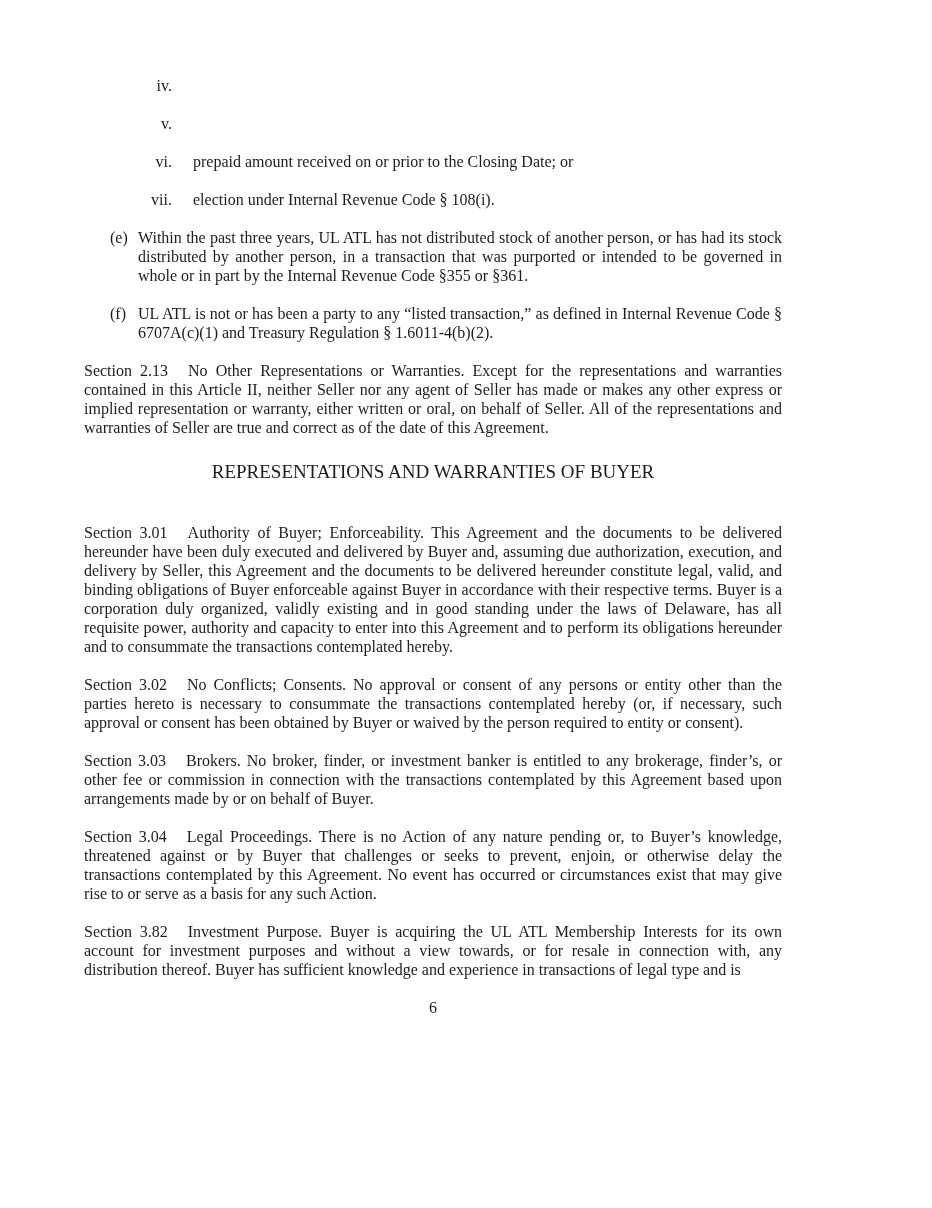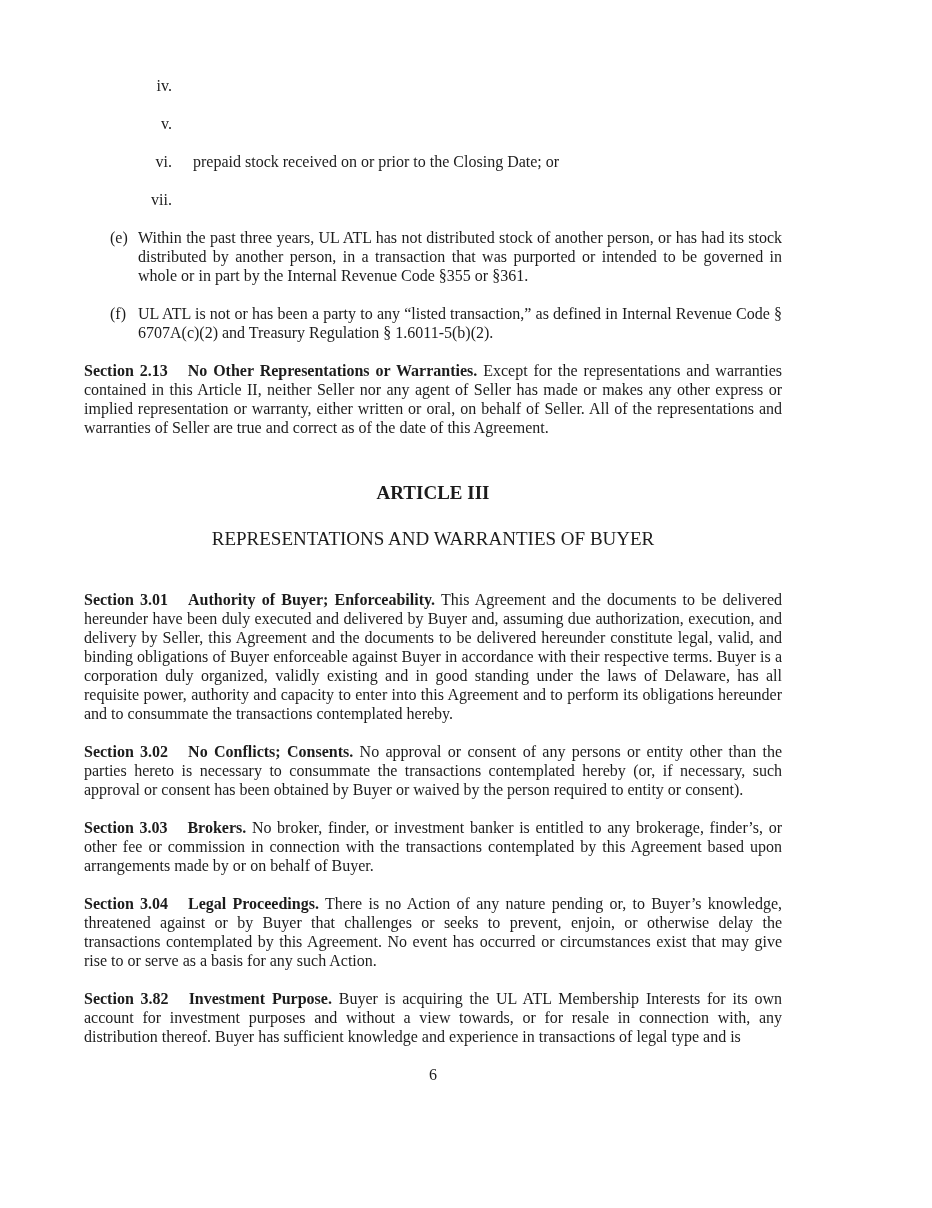--- a/index.html
+++ b/index.html
@@ -51,21 +51,21 @@
   .lettered-item .item-text {
     flex: 1 1 auto;
     padding-left: 6px;
     text-align: justify;
   }
   .section-para {
     margin: 0 0 19px 0;
     text-align: justify;
   }
   .section-para .bold {
-    font-weight: bold;
+    font-weight: normal;
   }
   .tab {
     display: inline-block;
     width: 20px;
   }
   .article-title {
     margin: 45px 0 0 0;
     font-size: 19px;
     line-height: 22px;
     font-weight: bold;
@@ -97,41 +97,41 @@
   <div class="content">
 
     <div class="roman-item">
       <span class="marker">iv.</span>
     </div>
     <div class="roman-item">
       <span class="marker">v.</span>
     </div>
     <div class="roman-item">
       <span class="marker">vi.</span>
-      <span class="item-text">prepaid stock received on or prior to the Closing Date; or</span>
+      <span class="item-text">prepaid amount received on or prior to the Closing Date; or</span>
     </div>
     <div class="roman-item">
       <span class="marker">vii.</span>
+      <span class="item-text">election under Internal Revenue Code § 108(i).</span>
     </div>
 
     <div class="lettered-item">
       <span class="marker">(e)</span>
       <span class="item-text">Within the past three years, UL ATL has not distributed stock of another person, or has had its stock distributed by another person, in a transaction that was purported or intended to be governed in whole or in part by the Internal Revenue Code §355 or §361.</span>
     </div>
     <div class="lettered-item">
       <span class="marker">(f)</span>
-      <span class="item-text">UL ATL is not or has been a party to any “listed transaction,” as defined in Internal Revenue Code § 6707A(c)(2) and Treasury Regulation § 1.6011-5(b)(2).</span>
+      <span class="item-text">UL ATL is not or has been a party to any “listed transaction,” as defined in Internal Revenue Code § 6707A(c)(1) and Treasury Regulation § 1.6011-4(b)(2).</span>
     </div>
 
     <p class="section-para section-2-13">
       <span class="bold">Section 2.13</span><span class="tab"></span><span class="bold">No Other Representations or Warranties.</span>
       <span>Except for the representations and warranties contained in this Article II, neither Seller nor any agent of Seller has made or makes any other express or implied representation or warranty, either written or oral, on behalf of Seller. All of the representations and warranties of Seller are true and correct as of the date of this Agreement.</span>
     </p>
 
-    <h1 class="article-title">ARTICLE III</h1>
     <h2 class="article-subtitle">REPRESENTATIONS AND WARRANTIES OF BUYER</h2>
 
     <p class="section-para first-section-after-article">
       <span class="bold">Section 3.01</span><span class="tab"></span><span class="bold">Authority of Buyer; Enforceability.</span>
       <span>This Agreement and the documents to be delivered hereunder have been duly executed and delivered by Buyer and, assuming due authorization, execution, and delivery by Seller, this Agreement and the documents to be delivered hereunder constitute legal, valid, and binding obligations of Buyer enforceable against Buyer in accordance with their respective terms. Buyer is a corporation duly organized, validly existing and in good standing under the laws of Delaware, has all requisite power, authority and capacity to enter into this Agreement and to perform its obligations hereunder and to consummate the transactions contemplated hereby.</span>
     </p>
 
     <p class="section-para">
       <span class="bold">Section 3.02</span><span class="tab"></span><span class="bold">No Conflicts; Consents.</span>
       <span>No approval or consent of any persons or entity other than the parties hereto is necessary to consummate the transactions contemplated hereby (or, if necessary, such approval or consent has been obtained by Buyer or waived by the person required to entity or consent).</span>

